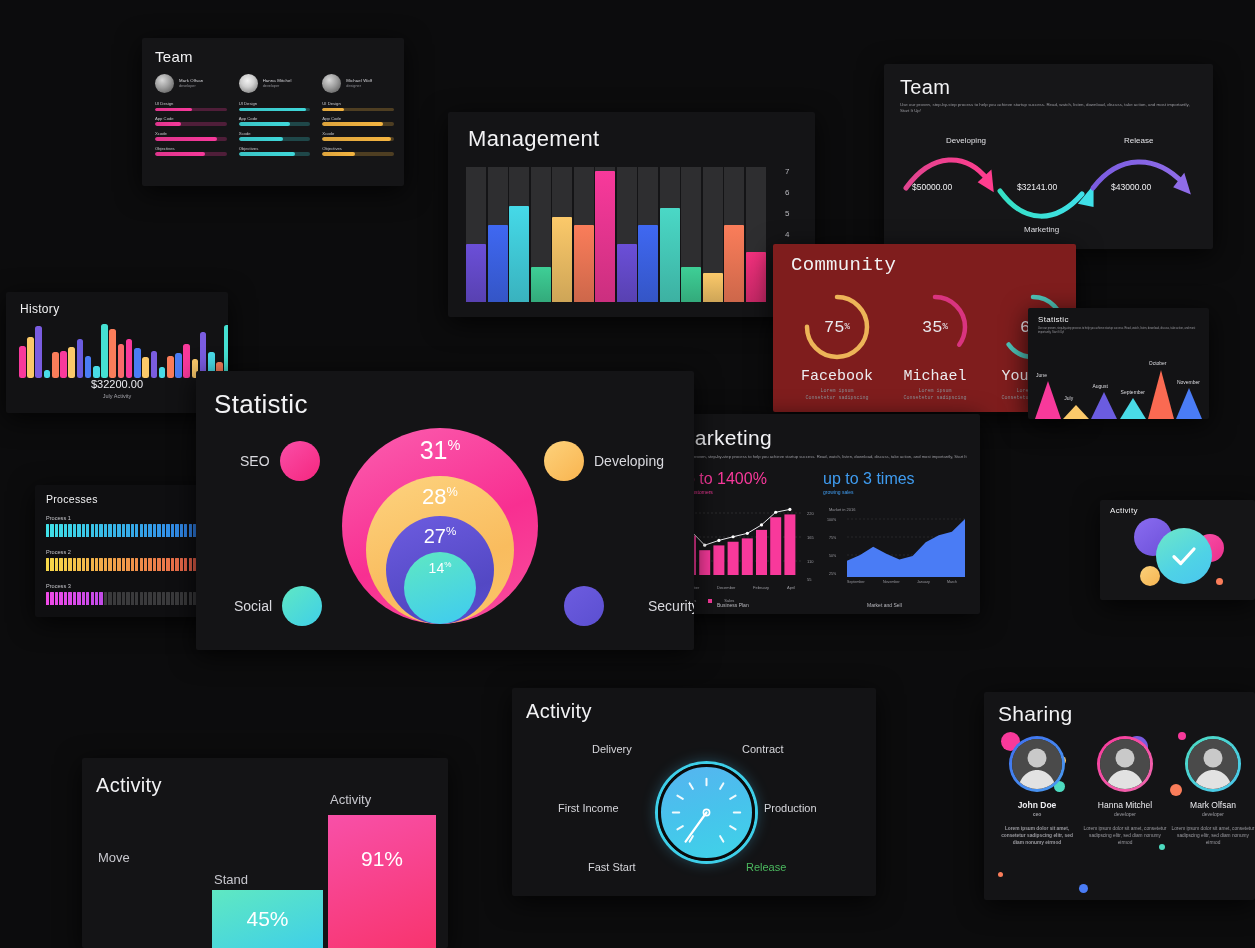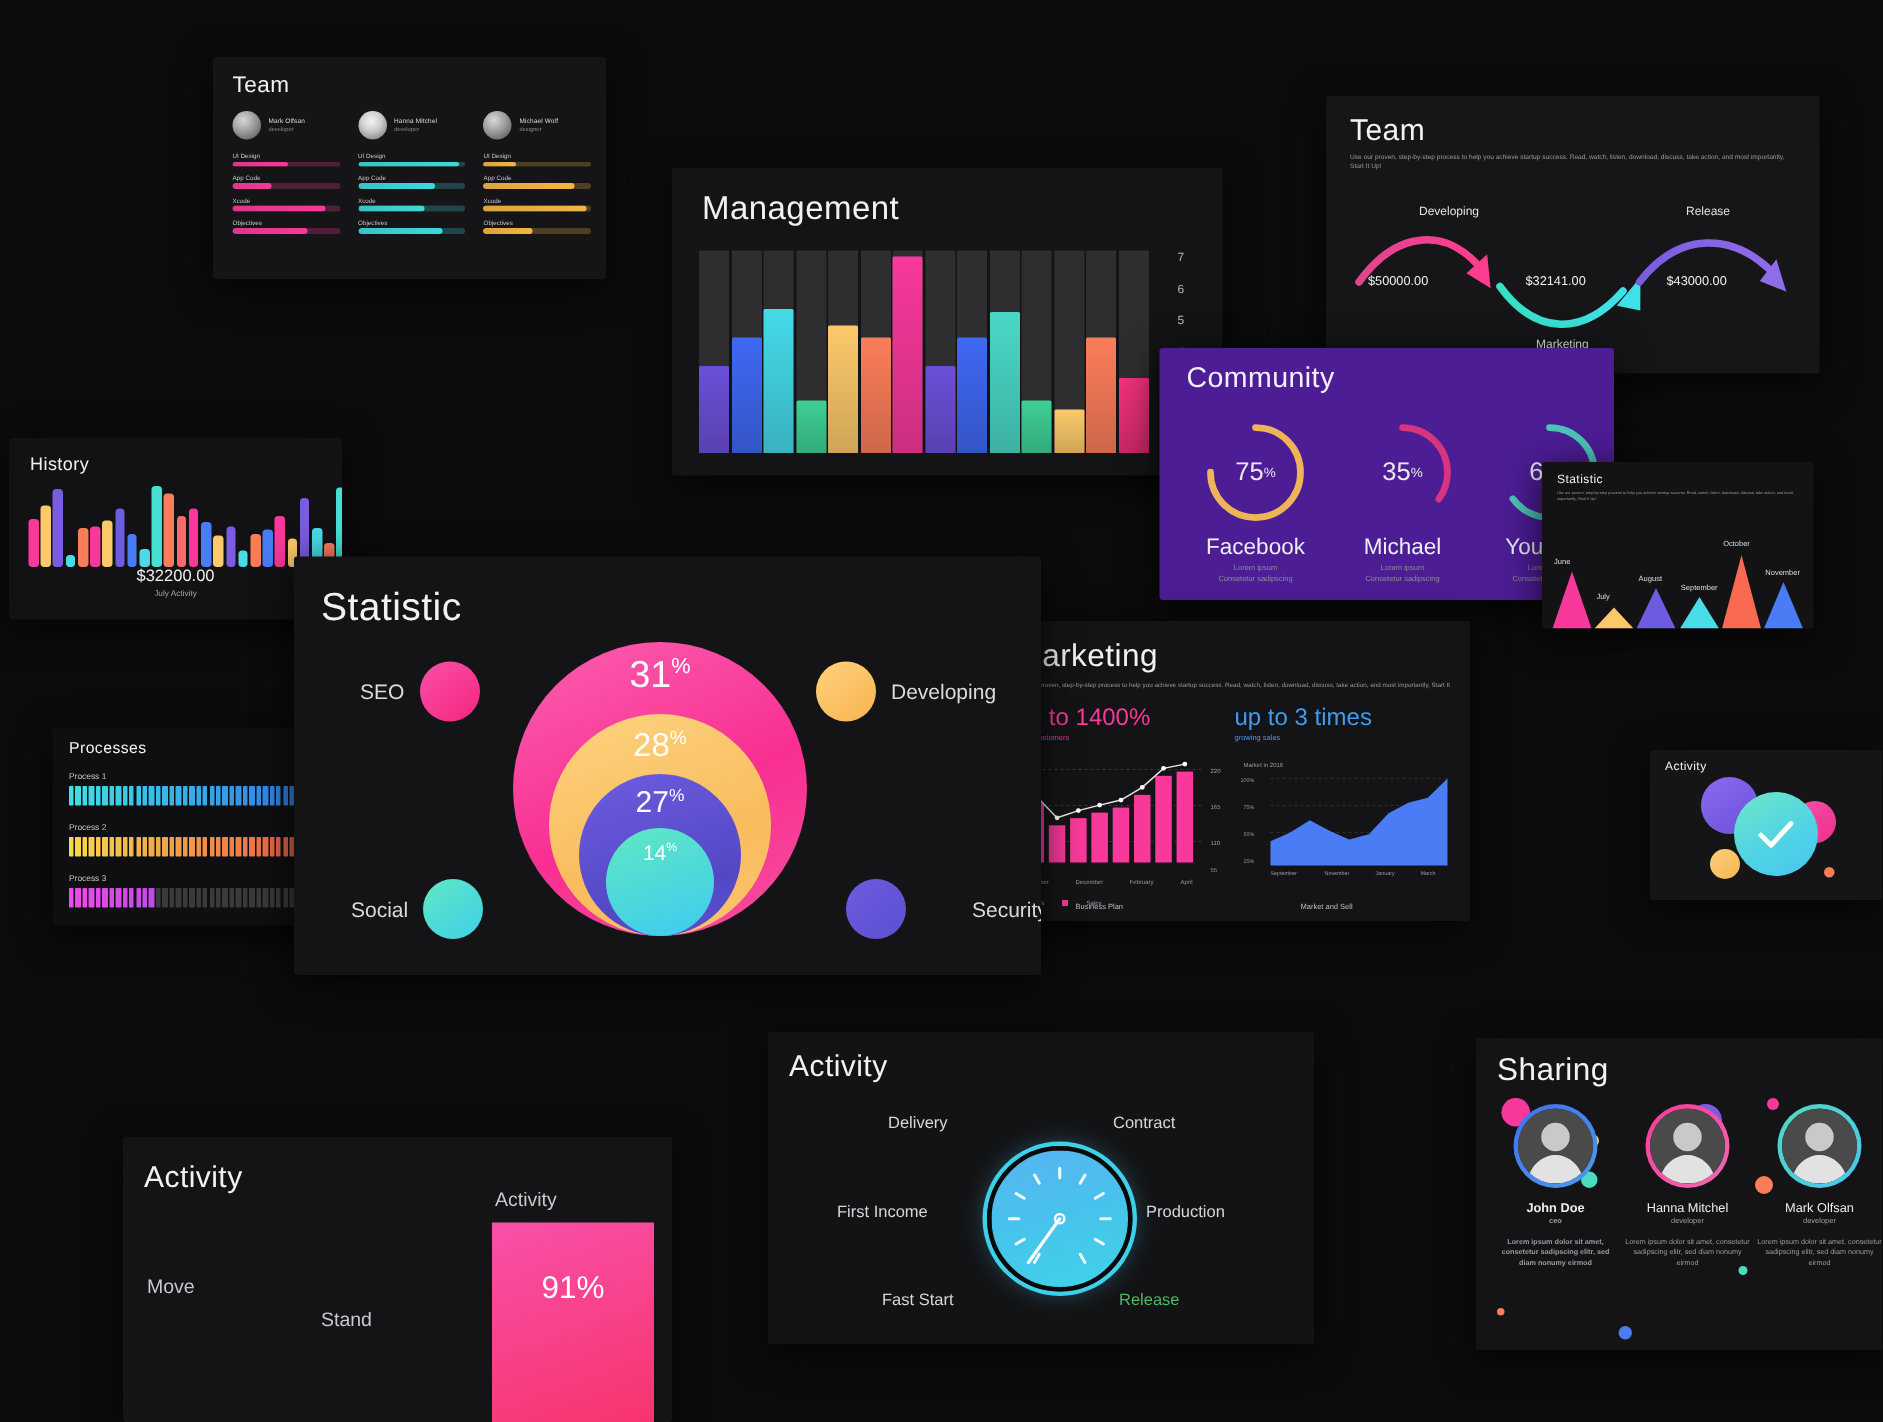--- a/index.html
+++ b/index.html
@@ -50,21 +50,21 @@
              font-size:8px; color:#b9b9bf; }
 
   
   #team-flow { left: 884px; top: 64px; width: 329px; height: 185px; background:#161618; }
   #team-flow .card-title { position:absolute; left:16px; top:12px; font-size:20px; }
   #team-flow .card-sub { position:absolute; left:16px; top:38px; width:290px; font-size:4.4px; }
   .tf-lbl { position:absolute; font-size:8px; color:#e2e2e6; }
   .tf-val { position:absolute; font-size:8.5px; color:#f0f0f3; }
 
   
-  #community { left: 773px; top: 232px; width: 303px; height: 168px; background:#4c1d95; }
+  #community { left: 773px; top: 244px; width: 303px; height: 168px; background:#7f1d1d;font-family:Liberation Mono, monospace; }
   #community .card-title { position:absolute; left:18px; top:10px; font-size:19px; }
   .cm-item { position:absolute; top:48px; width:100px; text-align:center; }
   .cm-ring { position:relative; width:70px; height:70px; margin:0 auto; }
   .cm-pct { position:absolute; inset:0; display:flex; align-items:center; justify-content:center;
             font-size:17px; color:#e9e9ee; }
   .cm-pct sup { font-size:9px; }
   .cm-name { margin-top:6px; font-size:15px; color:#ededf1; }
   .cm-desc { margin-top:3px; font-size:5px; color:#8d8d93; line-height:1.4; }
 
   
@@ -727,20 +727,24 @@
       </svg>
     </div>
   </div>
 
   <div class="card" id="act-bars">
     <div class="card-title">Activity</div>
 
     <div class="ab-name" style="left:16px; top:92px;">Move</div>
 
     <div class="ab-name" style="left:132px;top:114px;">Stand</div>
+    <div class="ab-bar" style="left:130px;width:111px; height:58px;
+         background:linear-gradient(160deg,#5fe8c2,#3fcfe8);">
+      <span class="ab-val">45%</span>
+    </div>
 
     <div class="ab-name" style="left:248px;top:34px;">Activity</div>
     <div class="ab-bar" style="left:246px;width:108px; height:133px;
          background:linear-gradient(160deg,#f850a8,#f8346e);">
       <span class="ab-val" style="margin-bottom:46px">91%</span>
     </div>
   </div>
 
   <div class="card" id="sharing">
     <div class="card-title">Sharing</div>

